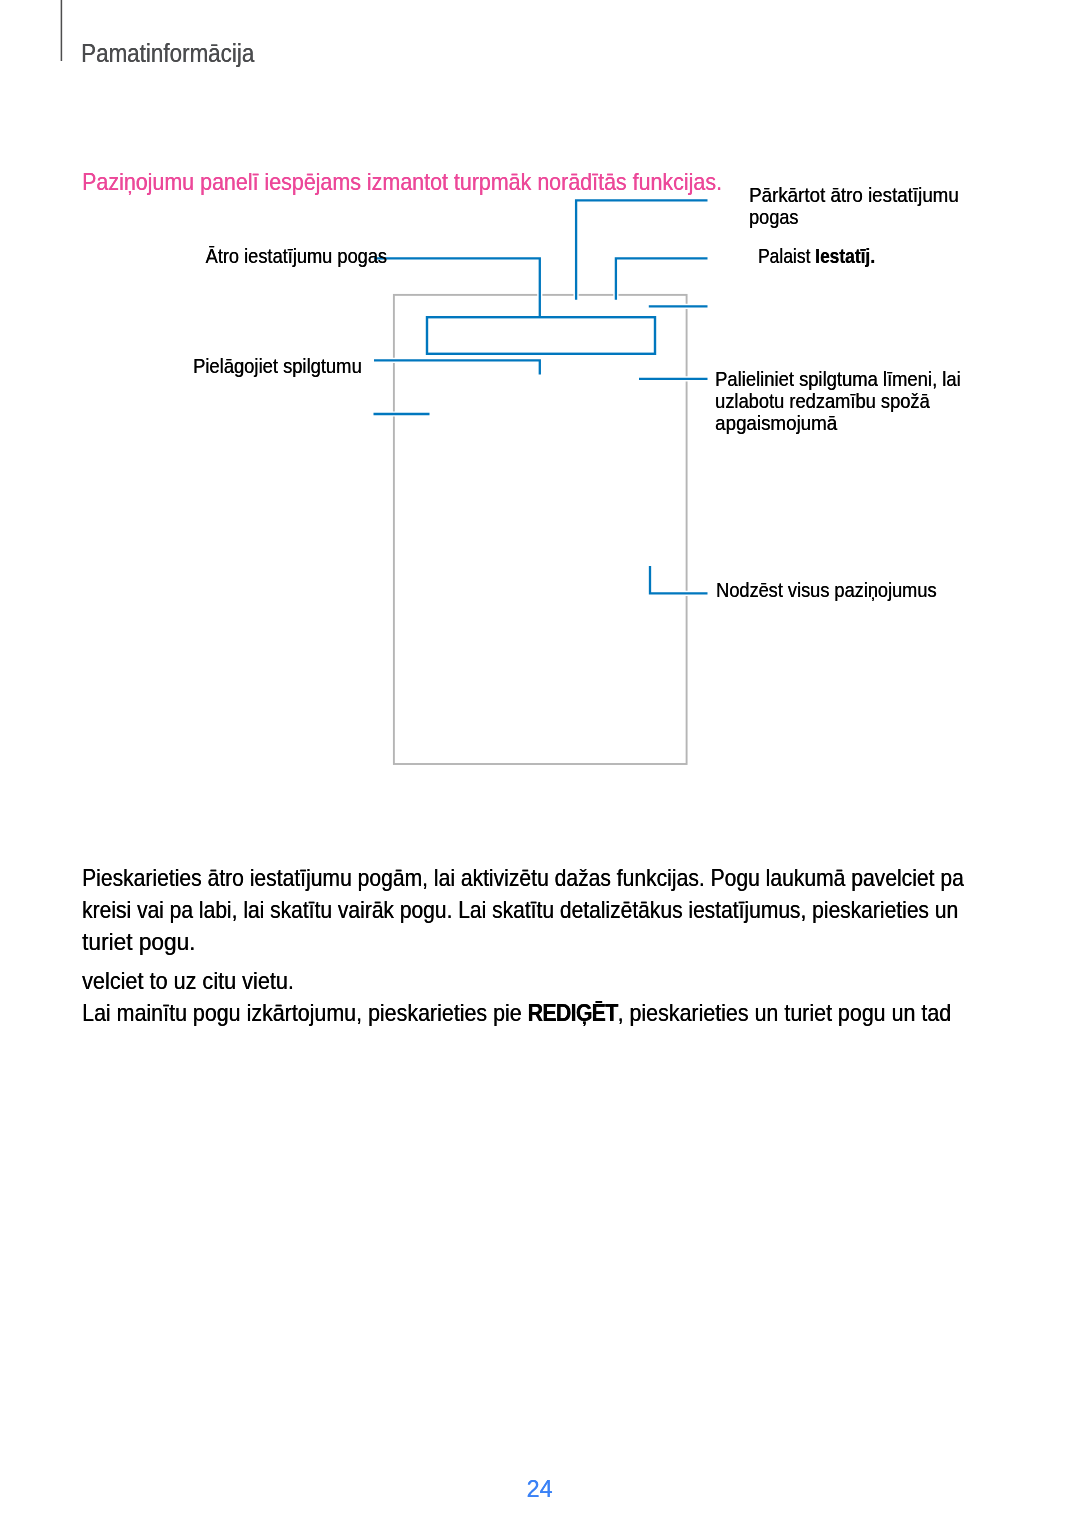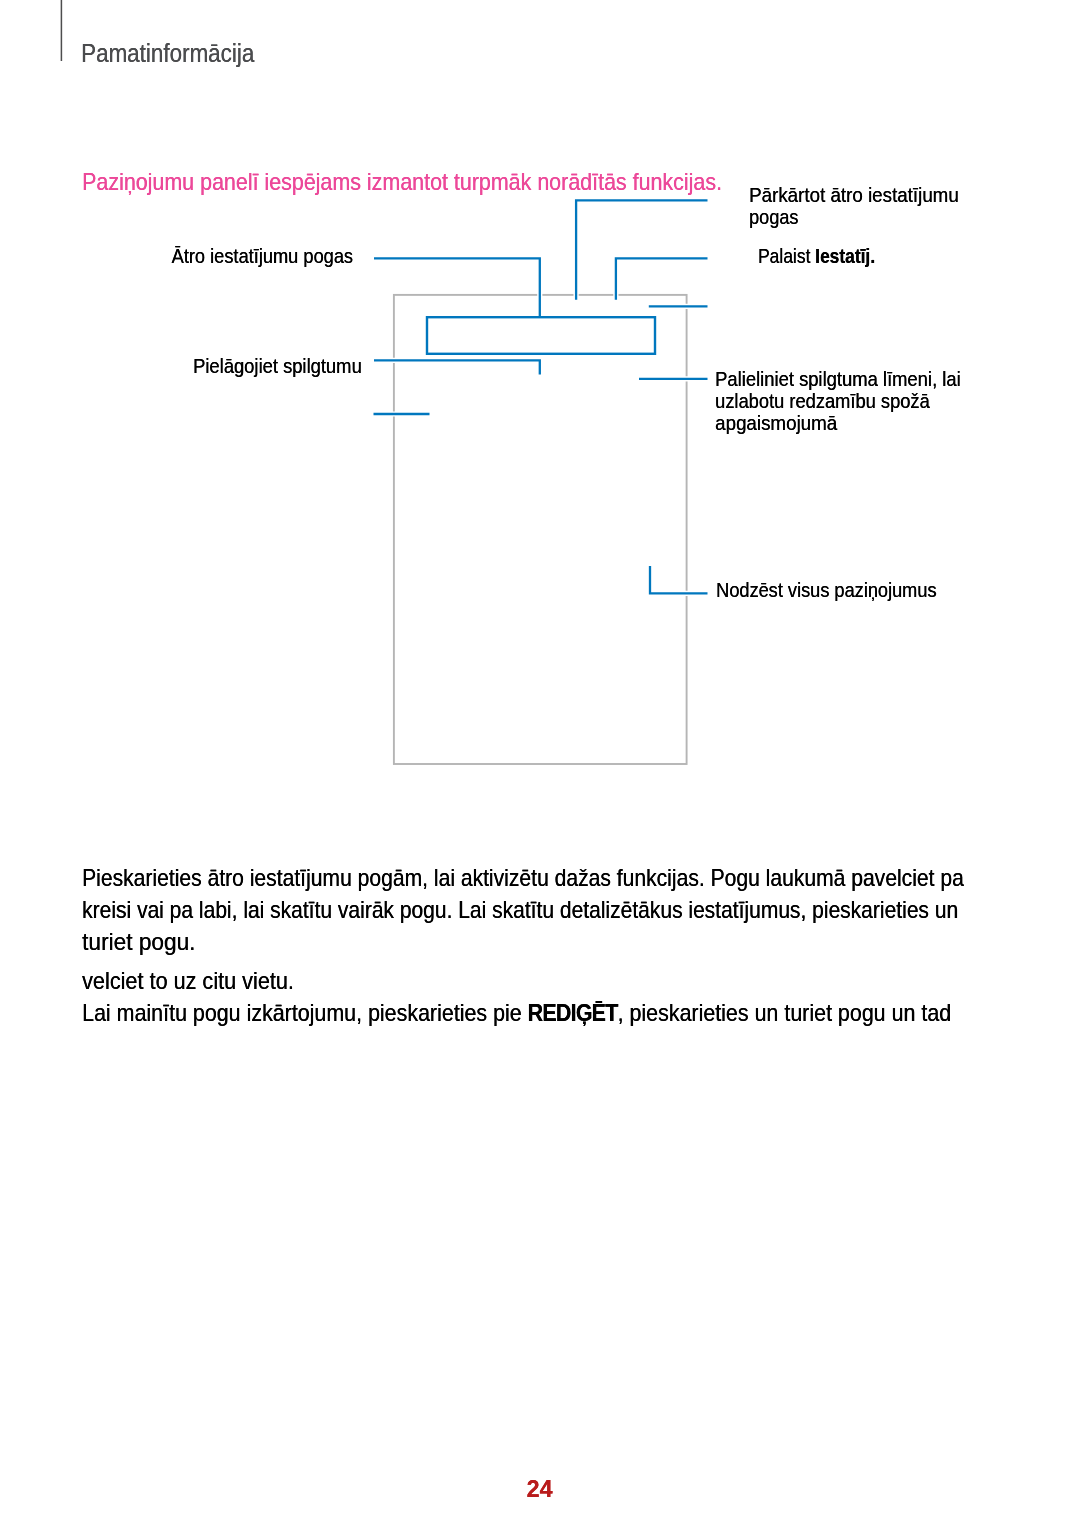--- a/index.html
+++ b/index.html
@@ -64,21 +64,21 @@
   }
   .body-p .ln { height:32.4px; line-height:32.4px; }
   .body-p .ln > i { transform:scaleX(0.8772); }
   .body-p b { font-weight:bold; letter-spacing:-0.85px; }
   #p1 { top:861.5px; }
   #p2 { top:965px; }
 
   
   .pageno {
     position:absolute; left:0; top:1474px; width:1080px; text-align:center;
-    font-size:24.3px; line-height:30px; color:#b91c1c;font-weight:bold;
+    font-size:24.3px; line-height:30px; color:#3b82f6;
   }
   .pageno > i { font-style:normal; display:inline-block; transform:scaleX(0.96); }
 </style>
 </head>
 <body>
 
 <div class="page">
 
   <div class="hdr">
     <div class="hdr-rule"></div>
@@ -119,21 +119,21 @@
         <path d="M 639 378.8 L 707.5 378.8"></path>
 
         <path d="M 374 360.3 L 539.8 360.3 L 539.8 374.5"></path>
 
         <path d="M 373.5 414 L 429.5 414"></path>
 
         <path d="M 650 566 L 650 593.4 L 707.5 593.4"></path>
       </g>
     </svg>
 
-    <div class="fig-label left gsaa" style="right:727px;   top:244.9px;">
+    <div class="fig-label left gsaa" style="right:693px;   top:244.9px;">
         <span class="ln"><i style="transform:scaleX(0.8683)">Ātro iestatījumu pogas</i></span>
       </div>
     <div class="fig-label left gsaa" style="right:718.8px;   top:355px;">
         <span class="ln"><i style="transform:scaleX(0.8755)">Pielāgojiet spilgtumu</i></span>
       </div>
     <div class="fig-label right gsaa" style="left:749px;  top:184.2px;">
         <span class="ln"><i style="transform:scaleX(0.8936)">Pārkārtot ātro iestatījumu</i></span>
         <span class="ln"><i style="transform:scaleX(0.8618)">pogas</i></span>
       </div>
     <div class="fig-label right gsaa" style="left:758px;  top:245px;">

